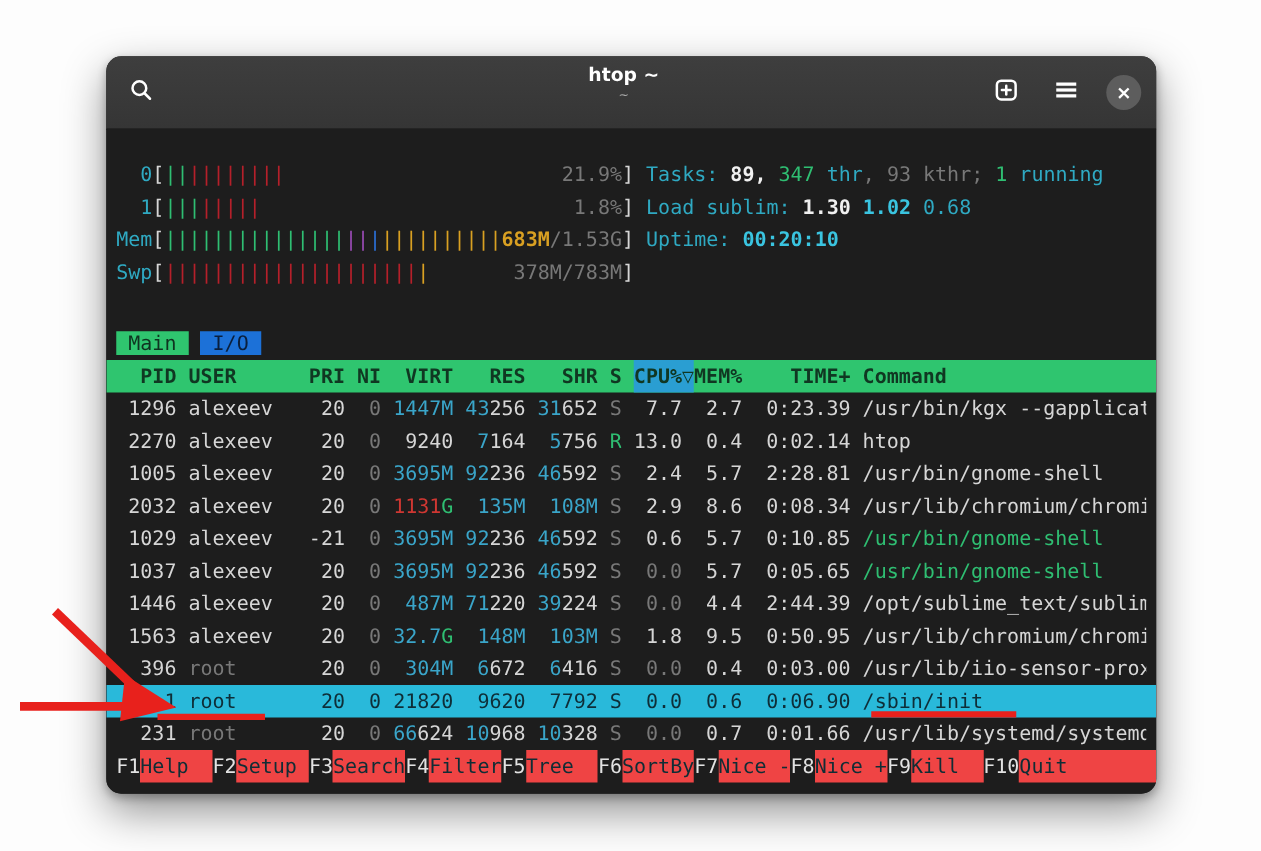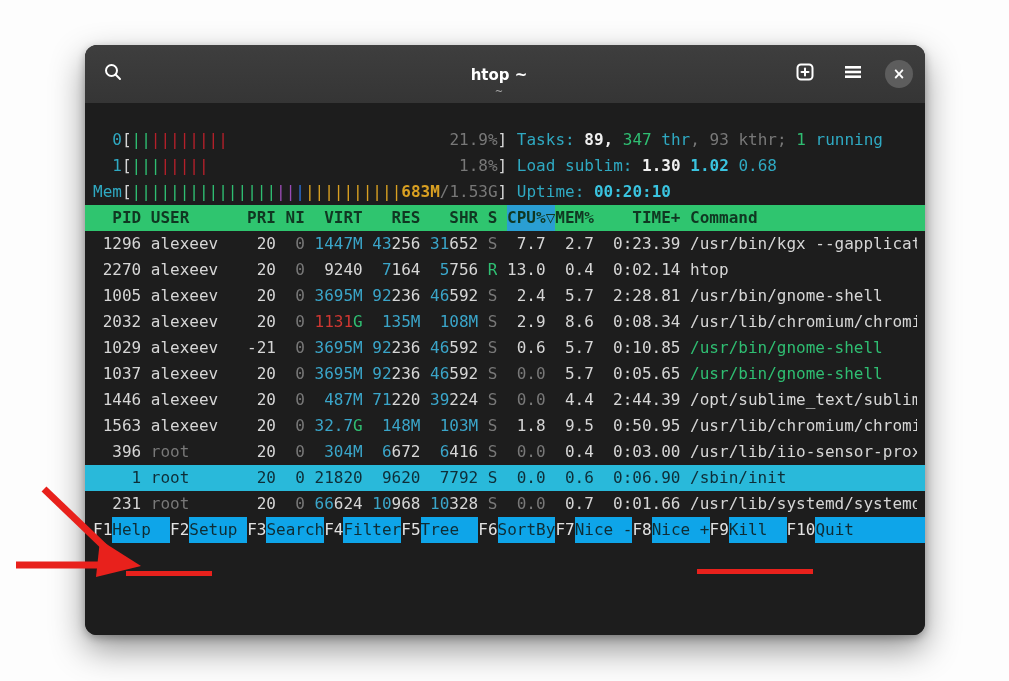--- a/index.html
+++ b/index.html
@@ -4,21 +4,21 @@
 <style>
   html,body{margin:0;padding:0;}
   body{width:1009px;height:681px;background:#fdfdfd;position:relative;overflow:hidden;
        font-family:"DejaVu Sans",sans-serif;}
   .window{position:absolute;left:85px;top:45px;width:840px;height:590px;border-radius:12px;
           overflow:hidden;background:#1d1d1d;
           box-shadow:0 14px 34px rgba(0,0,0,.42),0 3px 8px rgba(0,0,0,.28);}
   
   .titlebar{height:58px;background:linear-gradient(#3e3e3e,#353535);border-bottom:1px solid #101010;
             display:flex;align-items:center;justify-content:space-between;padding:0 12px;position:relative;}
-  .tb-center{position:absolute;left:0;right:12px;top:6px;display:flex;flex-direction:column;align-items:center;pointer-events:none;margin-top:15px;}
+  .tb-center{position:absolute;left:0;right:12px;top:6px;display:flex;flex-direction:column;align-items:center;pointer-events:none;}
   .tb-title{color:#ffffff;font-weight:bold;font-size:15px;line-height:19px;}
   .tb-sub{color:#a8a8a8;font-size:10px;line-height:13px;}
   .tb-left,.tb-right{display:flex;align-items:center;gap:16px;z-index:2;}
   .iconbtn{width:32px;height:32px;border-radius:8px;display:flex;align-items:center;justify-content:center;cursor:pointer;}
   .closebtn{width:28px;height:28px;border-radius:50%;background:#5d5d5d;color:#fff;display:flex;
             align-items:center;justify-content:center;font-size:15px;font-weight:bold;cursor:pointer;}
   
   .term{position:absolute;top:58px;left:0;right:0;bottom:0;background:#1d1d1d;
         font-family:"DejaVu Sans Mono",monospace;font-size:16px;line-height:26px;
         padding:24px 8px 0 8px;color:#d6d6d6;overflow:hidden;}
@@ -53,21 +53,21 @@
   .thead .cell{color:#103722;}
   .cell{flex:0 0 auto;display:inline-block;margin-right:1ch;white-space:pre;overflow:hidden;}
   .cell.k-cmd{flex:1 1 auto;margin-right:0;}
   .cell.sortcol{background:#2a9ed2;margin-right:0;}
   .prow{cursor:default;}
   .prow.sel{background:#29b9da;}
   .prow.sel span{color:#0e2e38 !important;font-weight:normal;}
   
   .fnbar{display:flex;height:26px;margin:0 -8px;padding-left:8px;white-space:pre;}
   .fkey{color:#e2e2e2;}
-  .flabel{background:#0ea5e9;color:#0f2d35;white-space:pre;display:inline-block;width:6ch;overflow:hidden;cursor:pointer;}
+  .flabel{background:#ef4444;color:#0f2d35;white-space:pre;display:inline-block;width:6ch;overflow:hidden;cursor:pointer;}
   .flabel.last{flex:1 1 auto;width:auto;}
   
   .overlay{position:absolute;left:0;top:0;width:1009px;height:681px;pointer-events:none;z-index:10;}
 </style>
 </head>
 <body>
 
 <div class="window">
 
   <div class="titlebar">
@@ -108,22 +108,24 @@
         <span>×</span>
       </div>
     </div>
   </div>
 
   <div class="term">
     <div id="meters">
         <div class="line"><span class="mlabel c-cy">0</span><span class="c-w">[</span><span class="mbody"><span><span class="c-bg">||</span><span class="c-br">||||||||</span></span><span><span class="c-g">21.9%</span></span></span><span class="c-w">] </span><span class="c-cy">Tasks: </span><span class="c-wb">89</span><span class="c-wb">, </span><span class="c-gn">347</span><span class="c-cy"> thr</span><span class="c-g">, </span><span class="c-g">93 kthr</span><span class="c-g">; </span><span class="c-gn">1</span><span class="c-cy"> running</span></div>
         <div class="line"><span class="mlabel c-cy">1</span><span class="c-w">[</span><span class="mbody"><span><span class="c-bg">|||</span><span class="c-br">|||||</span></span><span><span class="c-g">1.8%</span></span></span><span class="c-w">] </span><span class="c-cy">Load sublim: </span><span class="c-wb">1.30 </span><span class="c-cyb">1.02 </span><span class="c-cy">0.68</span></div>
         <div class="line"><span class="mlabel c-cy">Mem</span><span class="c-w">[</span><span class="mbody"><span><span class="c-bg">|||||||||||||||</span><span class="c-bp">||</span><span class="c-bb">|</span><span class="c-by">||||||||||</span></span><span><span class="c-y">683M</span><span class="c-g">/1.53G</span></span></span><span class="c-w">] </span><span class="c-cy">Uptime: </span><span class="c-cyb">00:20:10</span></div>
+        <div class="line"><span class="mlabel c-cy">Swp</span><span class="c-w">[</span><span class="mbody"><span><span class="c-br">|||||||||||||||||||||</span><span class="c-by">|</span></span><span><span class="c-g">378M/783M</span></span></span><span class="c-w">] </span></div>
       </div>
 
+    <div class="tabsline"><span class="tab tab-active">Main</span><span class="tabgap"> </span><span class="tab tab-inactive">I/O</span></div>
 
     <div id="thead" class="thead"><span class="cell k-pid" style="width: 5ch; text-align: right;">PID</span><span class="cell k-user" style="width: 9ch; text-align: left;">USER</span><span class="cell k-pri" style="width: 3ch; text-align: right;">PRI</span><span class="cell k-ni" style="width: 2ch; text-align: right;">NI</span><span class="cell k-virt" style="width: 5ch; text-align: right;">VIRT</span><span class="cell k-res" style="width: 5ch; text-align: right;">RES</span><span class="cell k-shr" style="width: 5ch; text-align: right;">SHR</span><span class="cell k-s" style="width: 1ch; text-align: left;">S</span><span class="cell k-cpu sortcol" style="width: 5ch; text-align: right;">CPU%▽</span><span class="cell k-mem" style="width: 4ch; text-align: right;">MEM%</span><span class="cell k-time" style="width: 8ch; text-align: right;">TIME+</span><span class="cell k-cmd" style="text-align: left;">Command</span></div>
     <div id="rows">
         <div class="prow"><span class="cell k-pid" style="width: 5ch; text-align: right;"><span class="c-w">1296</span></span><span class="cell k-user" style="width: 9ch; text-align: left;"><span class="c-w">alexeev</span></span><span class="cell k-pri" style="width: 3ch; text-align: right;"><span class="c-w">20</span></span><span class="cell k-ni" style="width: 2ch; text-align: right;"><span class="c-g">0</span></span><span class="cell k-virt" style="width: 5ch; text-align: right;"><span class="c-c">1447M</span></span><span class="cell k-res" style="width: 5ch; text-align: right;"><span class="c-c">43</span><span class="c-w">256</span></span><span class="cell k-shr" style="width: 5ch; text-align: right;"><span class="c-c">31</span><span class="c-w">652</span></span><span class="cell k-s" style="width: 1ch; text-align: left;"><span class="c-g">S</span></span><span class="cell k-cpu" style="width: 4ch; text-align: right;"><span class="c-w">7.7</span></span><span class="cell k-mem" style="width: 4ch; text-align: right;"><span class="c-w">2.7</span></span><span class="cell k-time" style="width: 8ch; text-align: right;"><span class="c-w">0:23.39</span></span><span class="cell k-cmd" style="text-align: left;"><span class="c-w">/usr/bin/kgx --gapplicat</span></span></div>
         <div class="prow"><span class="cell k-pid" style="width: 5ch; text-align: right;"><span class="c-w">2270</span></span><span class="cell k-user" style="width: 9ch; text-align: left;"><span class="c-w">alexeev</span></span><span class="cell k-pri" style="width: 3ch; text-align: right;"><span class="c-w">20</span></span><span class="cell k-ni" style="width: 2ch; text-align: right;"><span class="c-g">0</span></span><span class="cell k-virt" style="width: 5ch; text-align: right;"><span class="c-w">9240</span></span><span class="cell k-res" style="width: 5ch; text-align: right;"><span class="c-c">7</span><span class="c-w">164</span></span><span class="cell k-shr" style="width: 5ch; text-align: right;"><span class="c-c">5</span><span class="c-w">756</span></span><span class="cell k-s" style="width: 1ch; text-align: left;"><span class="c-gn">R</span></span><span class="cell k-cpu" style="width: 4ch; text-align: right;"><span class="c-w">13.0</span></span><span class="cell k-mem" style="width: 4ch; text-align: right;"><span class="c-w">0.4</span></span><span class="cell k-time" style="width: 8ch; text-align: right;"><span class="c-w">0:02.14</span></span><span class="cell k-cmd" style="text-align: left;"><span class="c-w">htop</span></span></div>
         <div class="prow"><span class="cell k-pid" style="width: 5ch; text-align: right;"><span class="c-w">1005</span></span><span class="cell k-user" style="width: 9ch; text-align: left;"><span class="c-w">alexeev</span></span><span class="cell k-pri" style="width: 3ch; text-align: right;"><span class="c-w">20</span></span><span class="cell k-ni" style="width: 2ch; text-align: right;"><span class="c-g">0</span></span><span class="cell k-virt" style="width: 5ch; text-align: right;"><span class="c-c">3695M</span></span><span class="cell k-res" style="width: 5ch; text-align: right;"><span class="c-c">92</span><span class="c-w">236</span></span><span class="cell k-shr" style="width: 5ch; text-align: right;"><span class="c-c">46</span><span class="c-w">592</span></span><span class="cell k-s" style="width: 1ch; text-align: left;"><span class="c-g">S</span></span><span class="cell k-cpu" style="width: 4ch; text-align: right;"><span class="c-w">2.4</span></span><span class="cell k-mem" style="width: 4ch; text-align: right;"><span class="c-w">5.7</span></span><span class="cell k-time" style="width: 8ch; text-align: right;"><span class="c-w">2:28.81</span></span><span class="cell k-cmd" style="text-align: left;"><span class="c-w">/usr/bin/gnome-shell</span></span></div>
         <div class="prow"><span class="cell k-pid" style="width: 5ch; text-align: right;"><span class="c-w">2032</span></span><span class="cell k-user" style="width: 9ch; text-align: left;"><span class="c-w">alexeev</span></span><span class="cell k-pri" style="width: 3ch; text-align: right;"><span class="c-w">20</span></span><span class="cell k-ni" style="width: 2ch; text-align: right;"><span class="c-g">0</span></span><span class="cell k-virt" style="width: 5ch; text-align: right;"><span class="c-r">1131</span><span class="c-gn">G</span></span><span class="cell k-res" style="width: 5ch; text-align: right;"><span class="c-c">135M</span></span><span class="cell k-shr" style="width: 5ch; text-align: right;"><span class="c-c">108M</span></span><span class="cell k-s" style="width: 1ch; text-align: left;"><span class="c-g">S</span></span><span class="cell k-cpu" style="width: 4ch; text-align: right;"><span class="c-w">2.9</span></span><span class="cell k-mem" style="width: 4ch; text-align: right;"><span class="c-w">8.6</span></span><span class="cell k-time" style="width: 8ch; text-align: right;"><span class="c-w">0:08.34</span></span><span class="cell k-cmd" style="text-align: left;"><span class="c-w">/usr/lib/chromium/chromi</span></span></div>
         <div class="prow"><span class="cell k-pid" style="width: 5ch; text-align: right;"><span class="c-w">1029</span></span><span class="cell k-user" style="width: 9ch; text-align: left;"><span class="c-w">alexeev</span></span><span class="cell k-pri" style="width: 3ch; text-align: right;"><span class="c-w">-21</span></span><span class="cell k-ni" style="width: 2ch; text-align: right;"><span class="c-g">0</span></span><span class="cell k-virt" style="width: 5ch; text-align: right;"><span class="c-c">3695M</span></span><span class="cell k-res" style="width: 5ch; text-align: right;"><span class="c-c">92</span><span class="c-w">236</span></span><span class="cell k-shr" style="width: 5ch; text-align: right;"><span class="c-c">46</span><span class="c-w">592</span></span><span class="cell k-s" style="width: 1ch; text-align: left;"><span class="c-g">S</span></span><span class="cell k-cpu" style="width: 4ch; text-align: right;"><span class="c-w">0.6</span></span><span class="cell k-mem" style="width: 4ch; text-align: right;"><span class="c-w">5.7</span></span><span class="cell k-time" style="width: 8ch; text-align: right;"><span class="c-w">0:10.85</span></span><span class="cell k-cmd" style="text-align: left;"><span class="c-gn">/usr/bin/gnome-shell</span></span></div>
         <div class="prow"><span class="cell k-pid" style="width: 5ch; text-align: right;"><span class="c-w">1037</span></span><span class="cell k-user" style="width: 9ch; text-align: left;"><span class="c-w">alexeev</span></span><span class="cell k-pri" style="width: 3ch; text-align: right;"><span class="c-w">20</span></span><span class="cell k-ni" style="width: 2ch; text-align: right;"><span class="c-g">0</span></span><span class="cell k-virt" style="width: 5ch; text-align: right;"><span class="c-c">3695M</span></span><span class="cell k-res" style="width: 5ch; text-align: right;"><span class="c-c">92</span><span class="c-w">236</span></span><span class="cell k-shr" style="width: 5ch; text-align: right;"><span class="c-c">46</span><span class="c-w">592</span></span><span class="cell k-s" style="width: 1ch; text-align: left;"><span class="c-g">S</span></span><span class="cell k-cpu" style="width: 4ch; text-align: right;"><span class="c-g">0.0</span></span><span class="cell k-mem" style="width: 4ch; text-align: right;"><span class="c-w">5.7</span></span><span class="cell k-time" style="width: 8ch; text-align: right;"><span class="c-w">0:05.65</span></span><span class="cell k-cmd" style="text-align: left;"><span class="c-gn">/usr/bin/gnome-shell</span></span></div>
         <div class="prow"><span class="cell k-pid" style="width: 5ch; text-align: right;"><span class="c-w">1446</span></span><span class="cell k-user" style="width: 9ch; text-align: left;"><span class="c-w">alexeev</span></span><span class="cell k-pri" style="width: 3ch; text-align: right;"><span class="c-w">20</span></span><span class="cell k-ni" style="width: 2ch; text-align: right;"><span class="c-g">0</span></span><span class="cell k-virt" style="width: 5ch; text-align: right;"><span class="c-c">487M</span></span><span class="cell k-res" style="width: 5ch; text-align: right;"><span class="c-c">71</span><span class="c-w">220</span></span><span class="cell k-shr" style="width: 5ch; text-align: right;"><span class="c-c">39</span><span class="c-w">224</span></span><span class="cell k-s" style="width: 1ch; text-align: left;"><span class="c-g">S</span></span><span class="cell k-cpu" style="width: 4ch; text-align: right;"><span class="c-g">0.0</span></span><span class="cell k-mem" style="width: 4ch; text-align: right;"><span class="c-w">4.4</span></span><span class="cell k-time" style="width: 8ch; text-align: right;"><span class="c-w">2:44.39</span></span><span class="cell k-cmd" style="text-align: left;"><span class="c-w">/opt/sublime_text/sublim</span></span></div>

